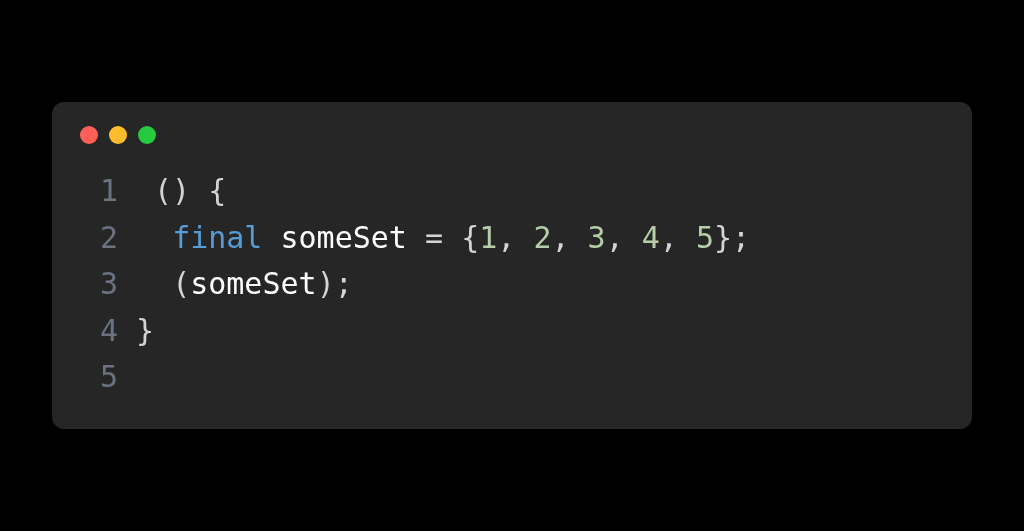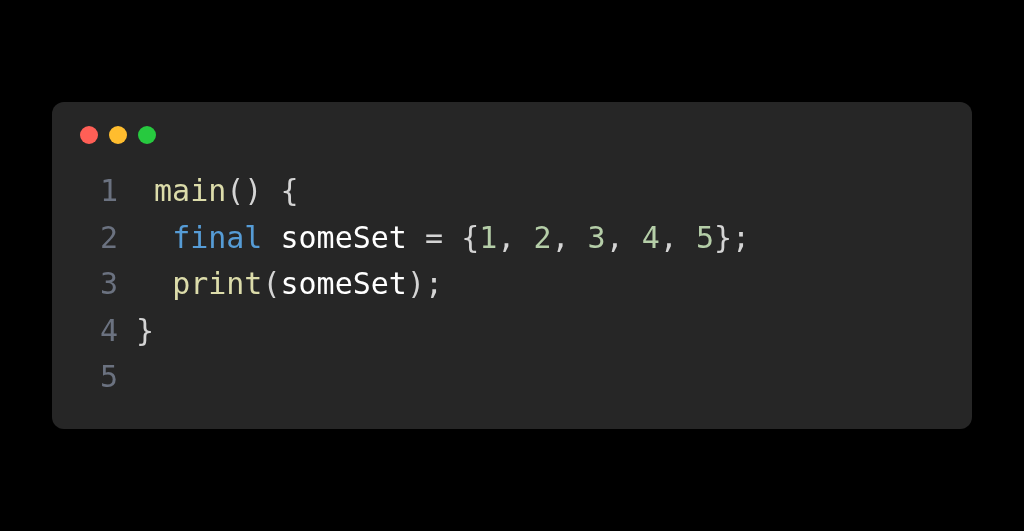--- a/index.html
+++ b/index.html
@@ -67,19 +67,19 @@
 <body>
 
 <div class="code-window">
   <div class="window-controls">
     <div class="window-dot dot-red" title="#ff5f56"></div>
     <div class="window-dot dot-yellow" title="#ffbd2e"></div>
     <div class="window-dot dot-green" title="#27c93f"></div>
   </div>
   <div class="code-area" id="code-area">
 
-  <div class="code-line"><span class="line-number">1</span><span class="line-content"><span class="tok-space"> </span><span class="tok-func">main</span><span class="tok-punct">() {</span></span></div>
+  <div class="code-line"><span class="line-number">1</span><span class="line-content"><span class="tok-space"> </span><span class="tok-punct">() {</span></span></div>
       <div class="code-line"><span class="line-number">2</span><span class="line-content"><span class="tok-space">  </span><span class="tok-keyword">final</span><span class="tok-space"> </span><span class="tok-ident">someSet</span><span class="tok-space"> </span><span class="tok-punct">=</span><span class="tok-space"> </span><span class="tok-punct">{</span><span class="tok-number">1</span><span class="tok-punct">, </span><span class="tok-number">2</span><span class="tok-punct">, </span><span class="tok-number">3</span><span class="tok-punct">, </span><span class="tok-number">4</span><span class="tok-punct">, </span><span class="tok-number">5</span><span class="tok-punct">};</span></span></div>
-      <div class="code-line"><span class="line-number">3</span><span class="line-content"><span class="tok-space">  </span><span class="tok-func">print</span><span class="tok-punct">(</span><span class="tok-ident">someSet</span><span class="tok-punct">);</span></span></div>
+      <div class="code-line"><span class="line-number">3</span><span class="line-content"><span class="tok-space">  </span><span class="tok-punct">(</span><span class="tok-ident">someSet</span><span class="tok-punct">);</span></span></div>
       <div class="code-line"><span class="line-number">4</span><span class="line-content"><span class="tok-punct">}</span></span></div>
       <div class="code-line"><span class="line-number">5</span><span class="line-content"></span></div>
     </div>
 </div>
 
 </body></html>

